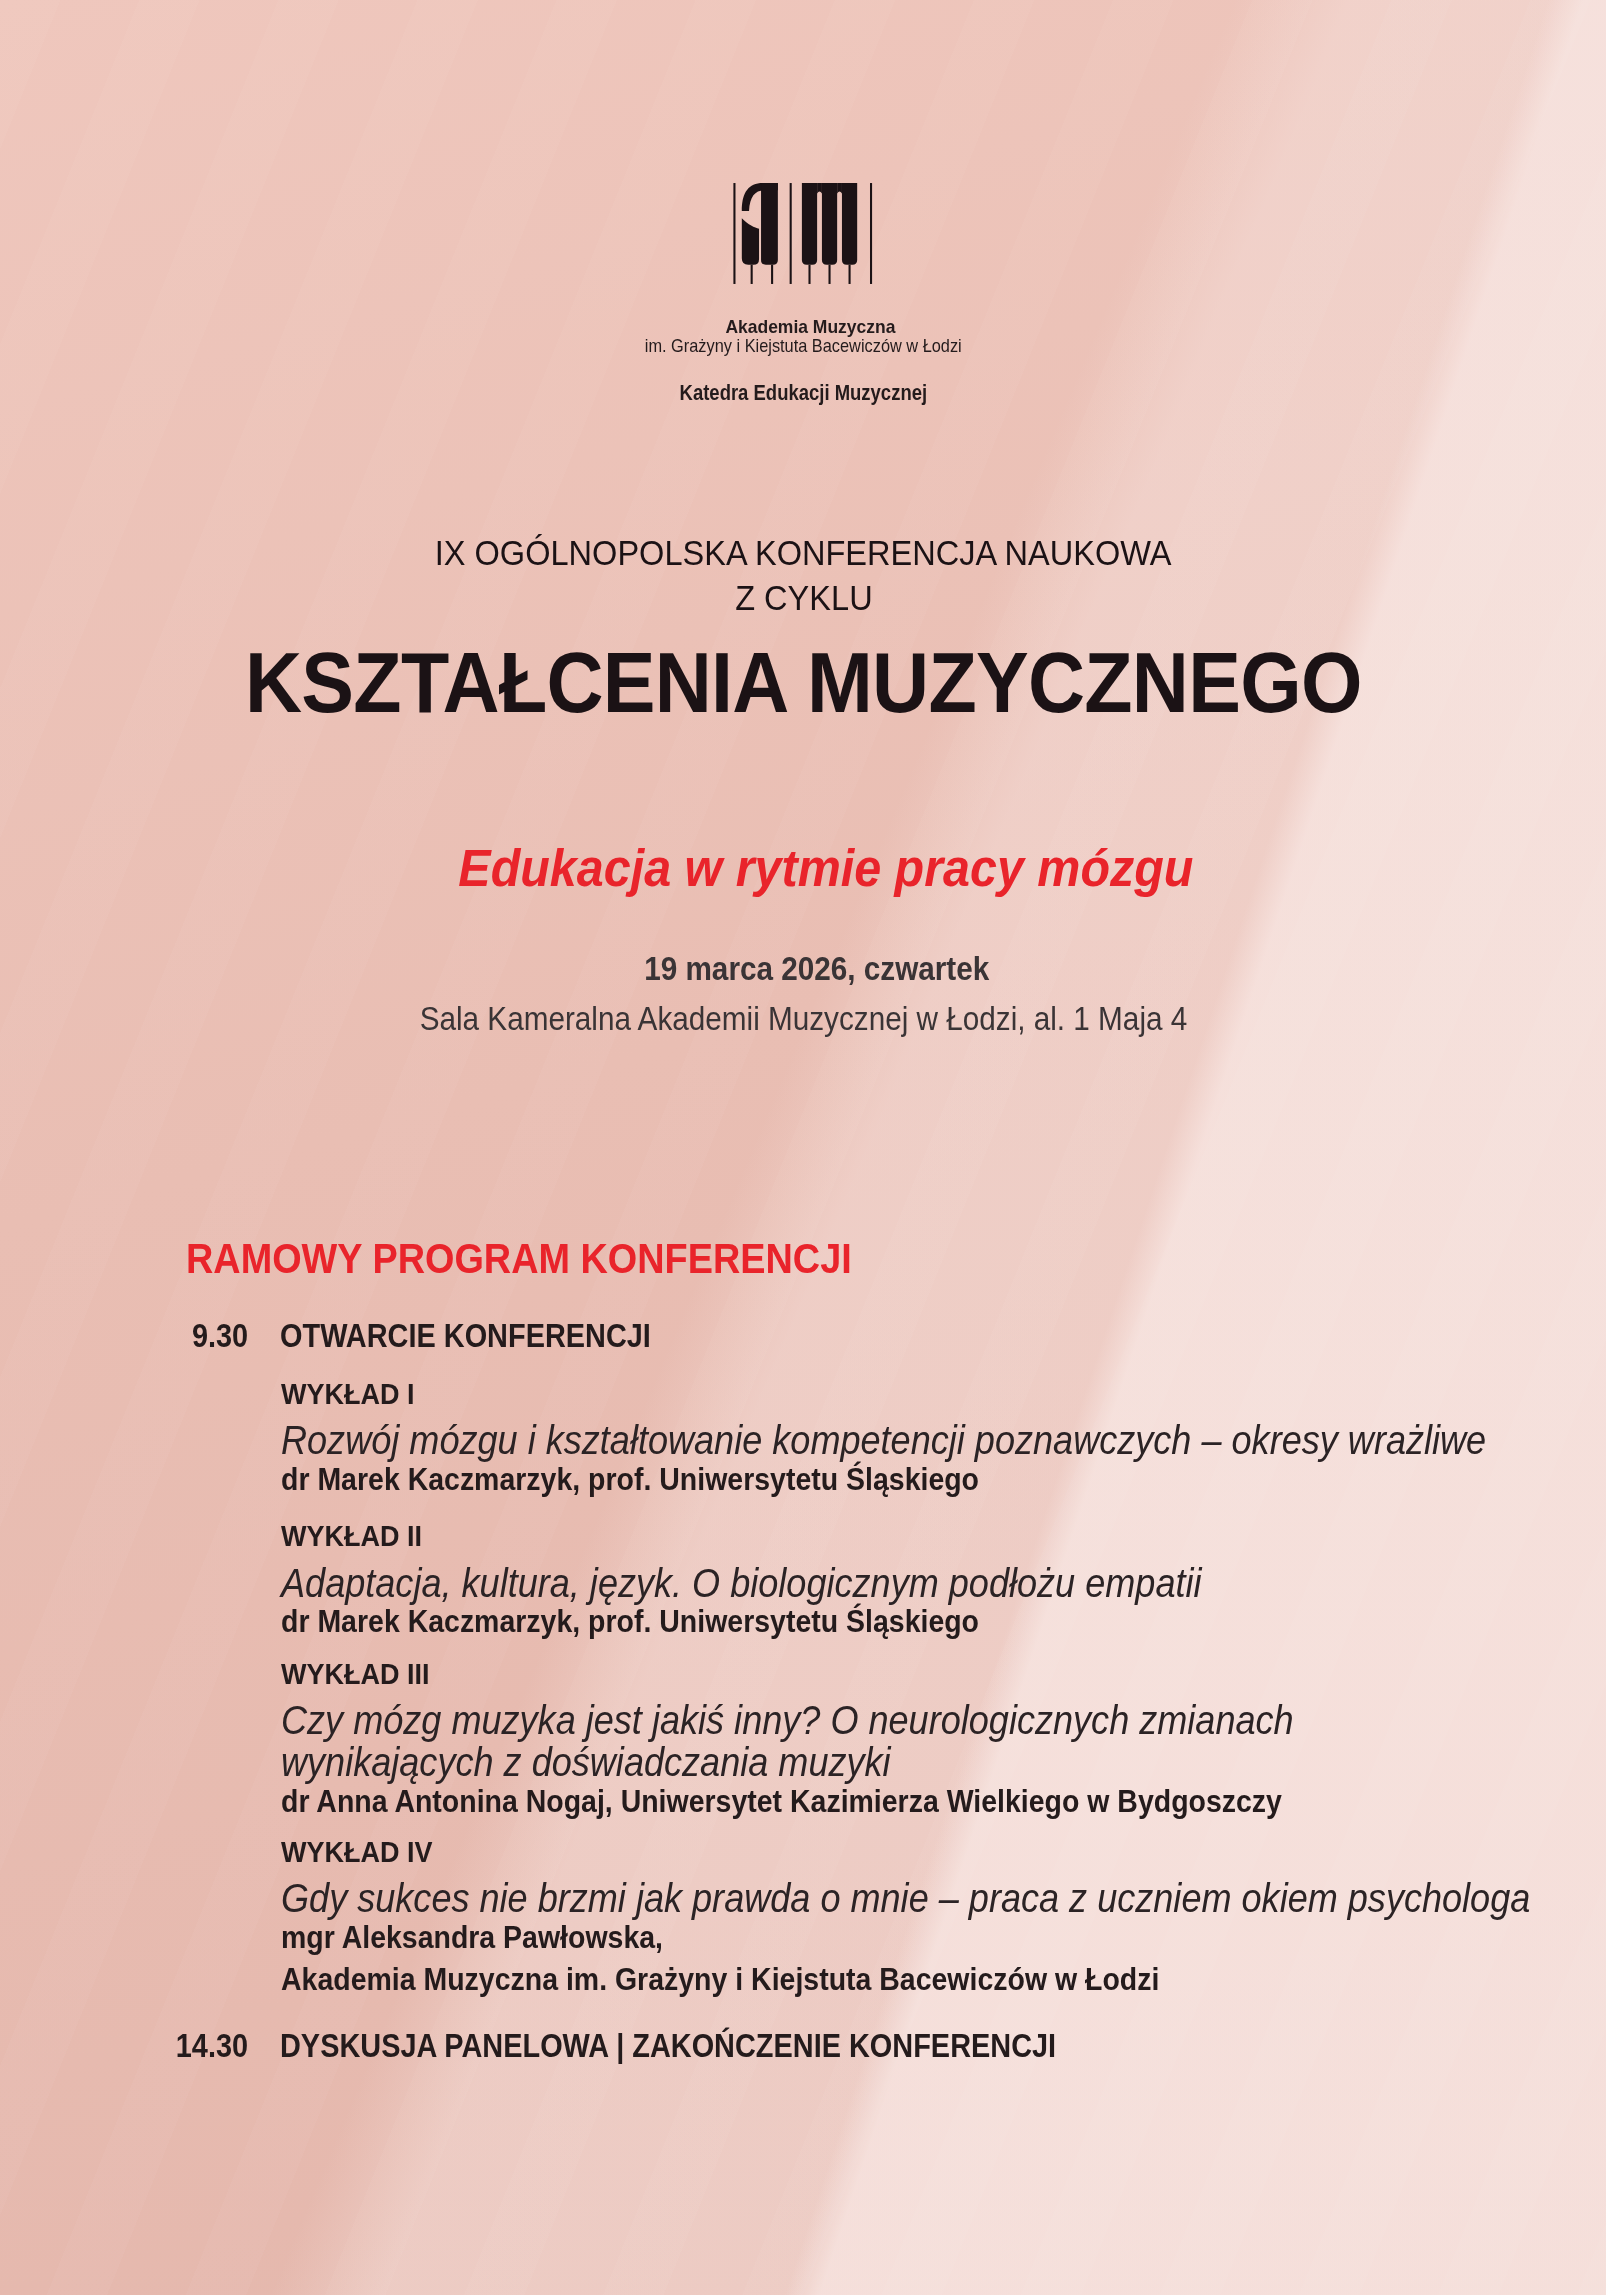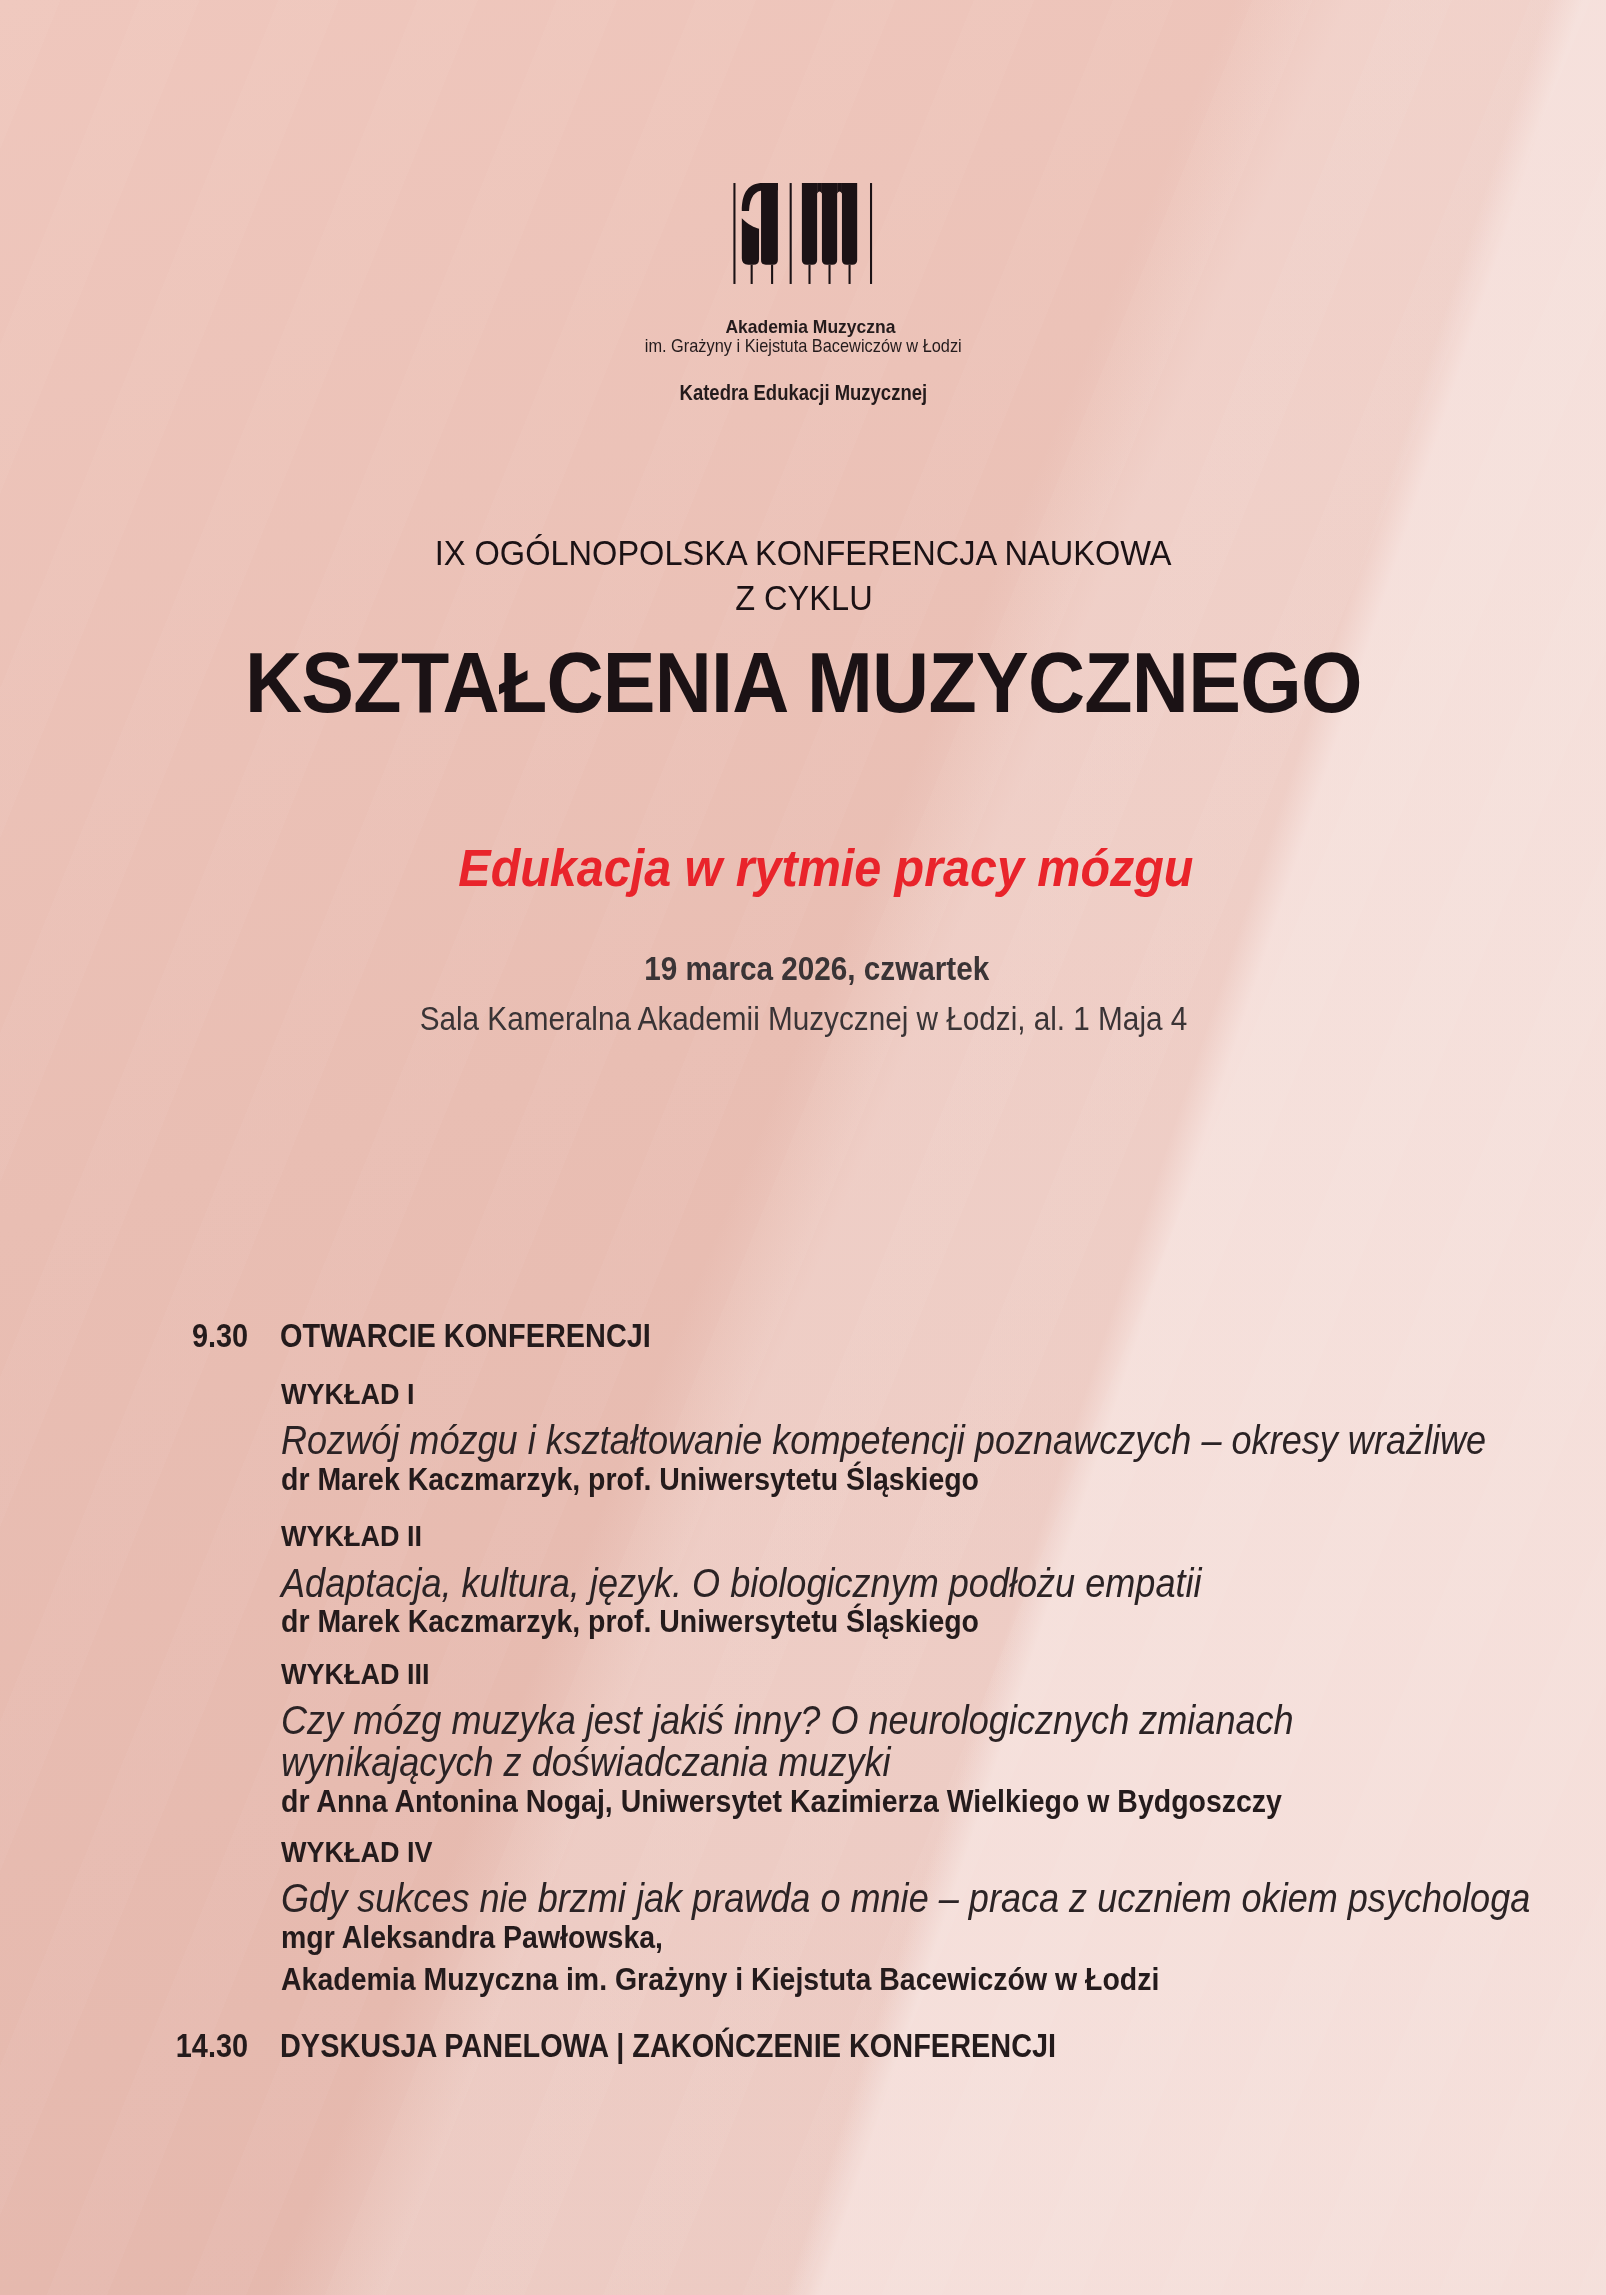--- a/index.html
+++ b/index.html
@@ -112,20 +112,21 @@
 
   <div class="abs ctr title dark">
     <div><span class="sx">KSZTAŁCENIA MUZYCZNEGO</span></div>
   </div>
 
   <div class="abs ctr subtitle red"><span class="sx">Edukacja w rytmie pracy mózgu</span></div>
 
   <div class="abs ctr date-line gray"><span class="sx">19 marca 2026, czwartek</span></div>
   <div class="abs ctr venue-line gray"><span class="sx">Sala Kameralna Akademii Muzycznej w Łodzi, al. 1 Maja 4</span></div>
 
+  <div class="abs left-col prog-head red"><span class="sx">RAMOWY PROGRAM KONFERENCJI</span></div>
 
   <div>
     <div class="row-time" style="top:1316px;"><span class="sx">9.30</span></div>
     <div class="row-label" style="top:1316px;"><span class="sx">OTWARCIE KONFERENCJI</span></div>
   </div>
 
   <div>
     <div class="lec-line lec-label" style="top:1377px;"><span class="sx">WYKŁAD I</span></div>
     <div class="lec-line lec-title" style="top:1417px;"><span class="sx">Rozwój mózgu i kształtowanie kompetencji poznawczych – okresy wrażliwe</span></div>
     <div class="lec-line lec-speaker" style="top:1461px;"><span class="sx">dr Marek Kaczmarzyk, prof. Uniwersytetu Śląskiego</span></div>

